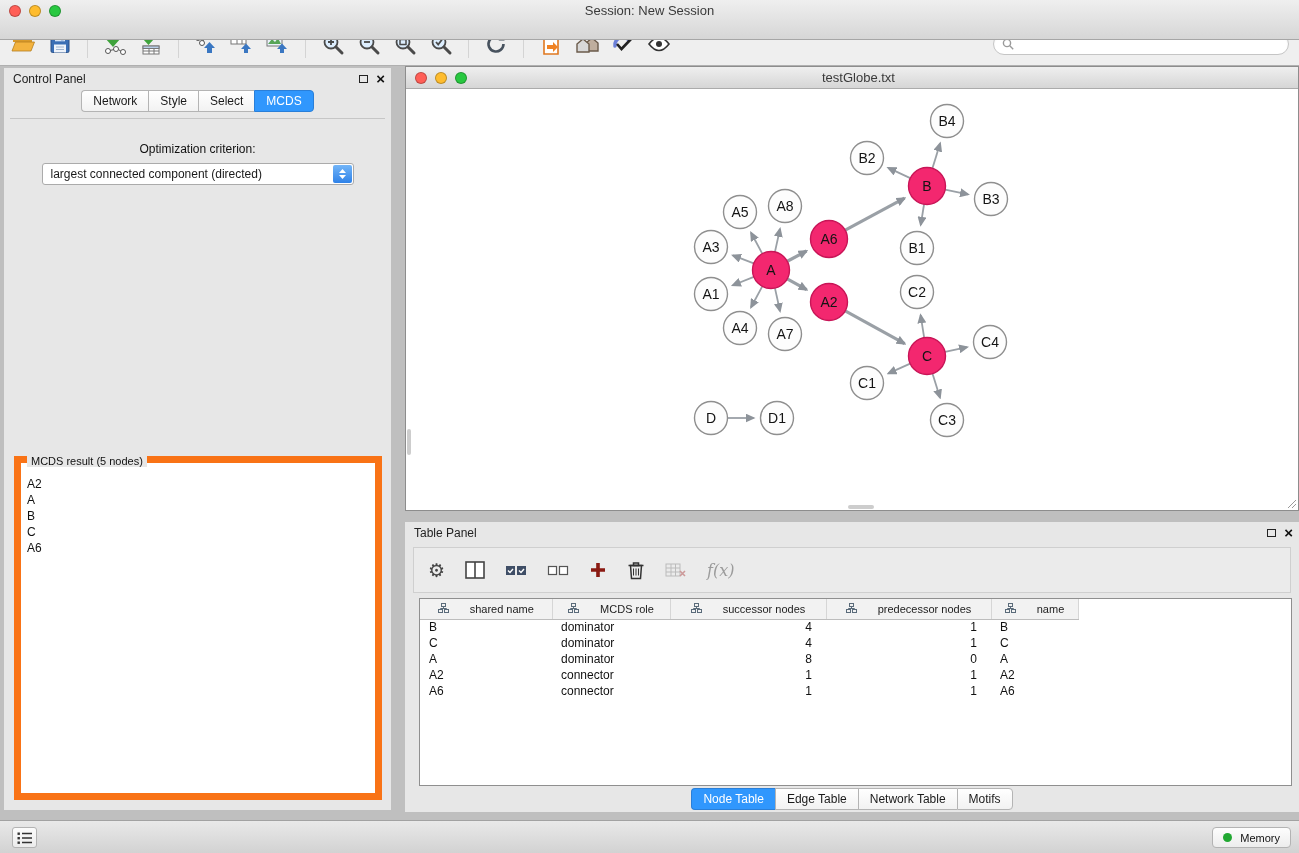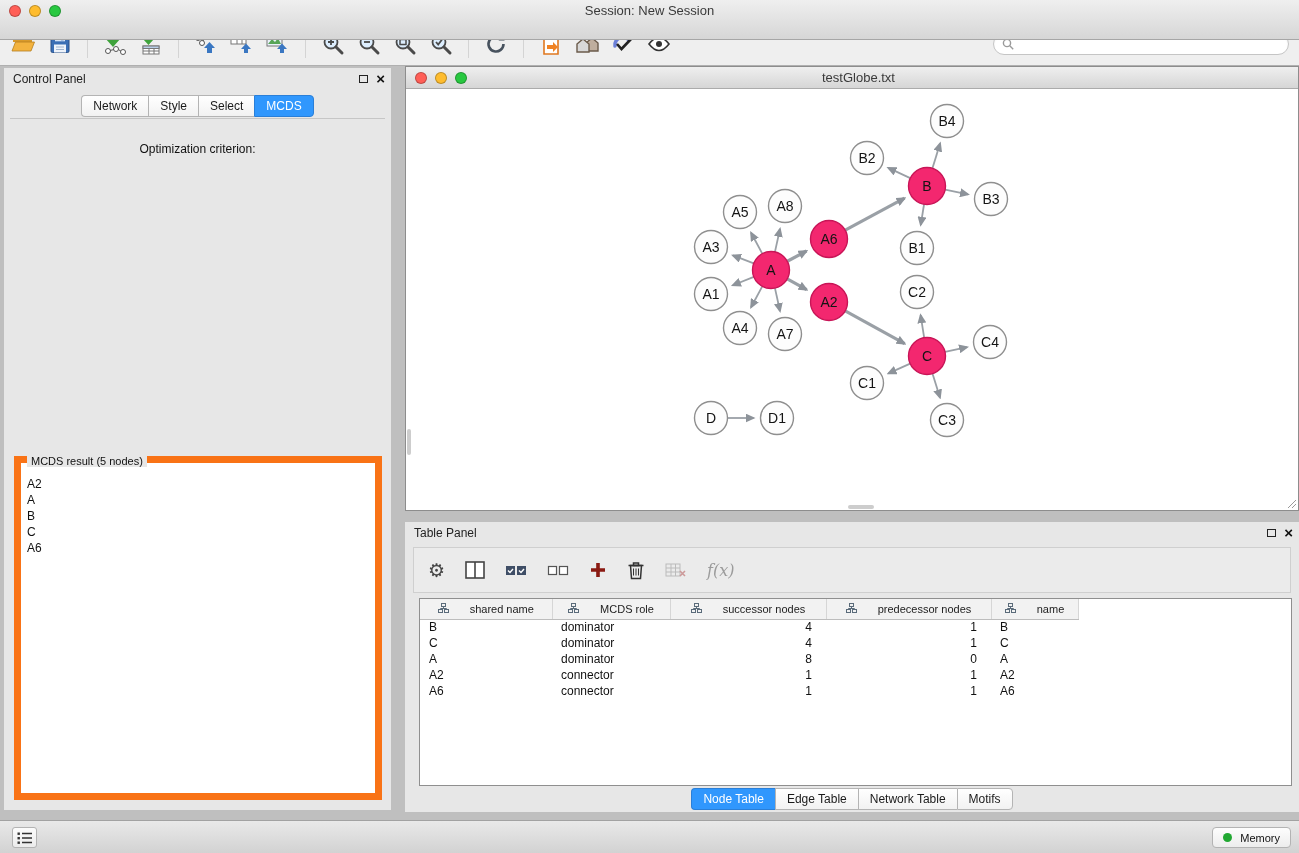--- a/index.html
+++ b/index.html
@@ -30,21 +30,21 @@
 
 
 .segmented { display:flex; }
 .seg { padding:3px 11px; font-size:12px; line-height:14px; background:linear-gradient(#ffffff,#f2f2f2); border:1px solid #b4b4b4; border-right-width:0; color:#1a1a1a; }
 .seg:first-child { border-radius:4px 0 0 4px; }
 .seg:last-child { border-right-width:1px; border-radius:0 4px 4px 0; }
 .seg.active { background:var(--accent); color:#fff; border-color:#2a7fd8; }
 
 
 .control-panel { position:absolute; left:4px; top:68px; width:387px; height:742px; background:#e7e7e7; }
-.cp-tabs { margin-top:5px; display:flex; justify-content:center; }
+.cp-tabs { display:flex; justify-content:center; }
 .cp-pane { position:absolute; left:6px; right:6px; top:50px; bottom:6px; border-top:1px solid #c6c6c6; }
 .opt-label { margin-top:23px; text-align:center; font-size:12px; color:#111; }
 .dropdown { position:relative; margin:7px auto 0; width:312px; height:22px; background:#fff; border:1px solid #ababab; border-radius:3px; }
 .dd-text { position:absolute; left:8px; top:0; line-height:21px; font-size:12px; white-space:nowrap; }
 .dd-stepper { position:absolute; right:1px; top:1px; bottom:1px; width:19px; border-radius:2px; background:linear-gradient(#72b5f8,#2f82e8); display:flex; align-items:center; justify-content:center; }
 .btnrow { margin-top:12px; display:flex; justify-content:center; gap:14px; }
 .btn { padding:3px 15px; height:22px; background:linear-gradient(#ffffff,#f0f0f0); border:1px solid #b7b7b7; border-radius:4px; font-size:12px; font-family:"Liberation Sans",sans-serif; color:#111; }
 .resultbox { position:absolute; left:10px; right:9px; top:388px; bottom:10px; background:#fff; border:7px solid #f97316; }
 .resultlegend { position:absolute; top:-8px; left:6px; background:#e7e7e7; padding:0 4px; font-size:11px; color:#111; }
 .resultlist { padding:13px 6px 0 6px; }
@@ -231,20 +231,29 @@
       <span class="panel-close">×</span>
     </div>
     <div class="cp-tabs segmented">
         <div class="seg">Network</div>
         <div class="seg">Style</div>
         <div class="seg">Select</div>
         <div class="seg active">MCDS</div>
       </div>
     <div class="cp-pane">
       <div class="opt-label">Optimization criterion:</div>
+      <div class="dropdown">
+        <span class="dd-text">largest connected component (directed)</span>
+        <span class="dd-stepper">
+            <svg width="9" height="12" viewBox="0 0 9 12">
+              <path d="M4.5 1L8 5H1z" fill="#fff"></path>
+              <path d="M4.5 11L1 7h7z" fill="#fff"></path>
+            </svg>
+          </span>
+      </div>
     </div>
     <div class="resultbox">
       <span class="resultlegend">MCDS result (5 nodes)</span>
       <div class="resultlist">
           <div class="ritem">A2</div>
           <div class="ritem">A</div>
           <div class="ritem">B</div>
           <div class="ritem">C</div>
           <div class="ritem">A6</div>
         </div>

